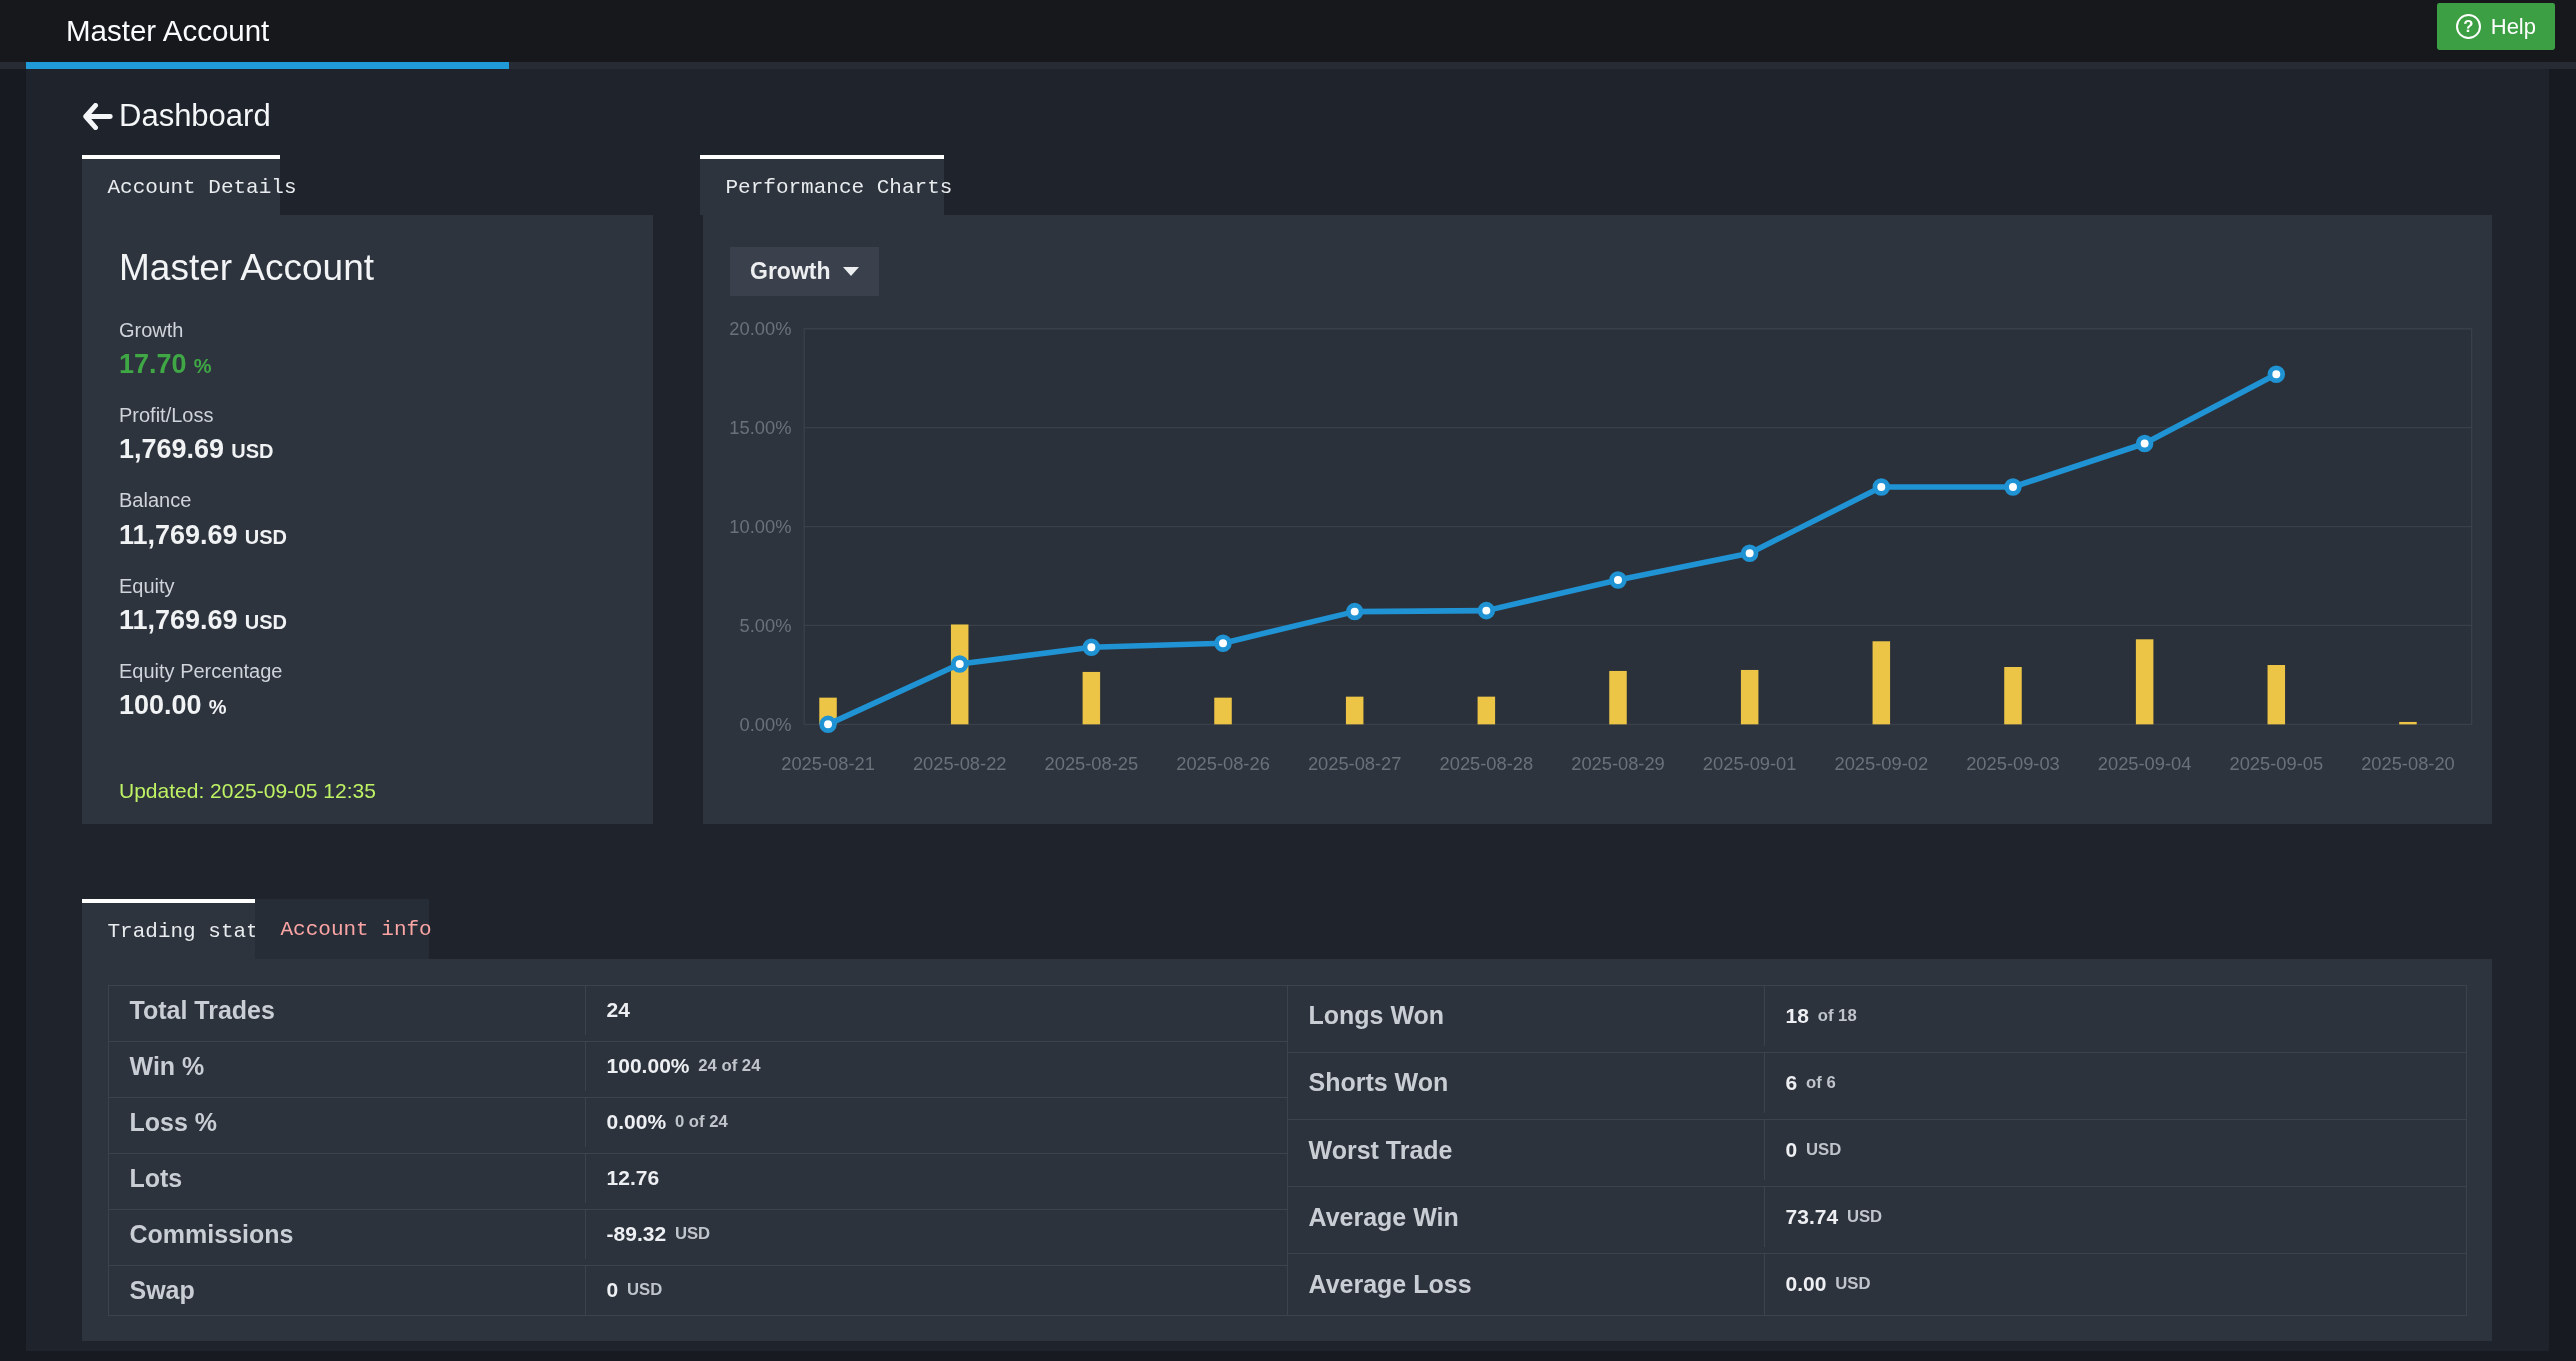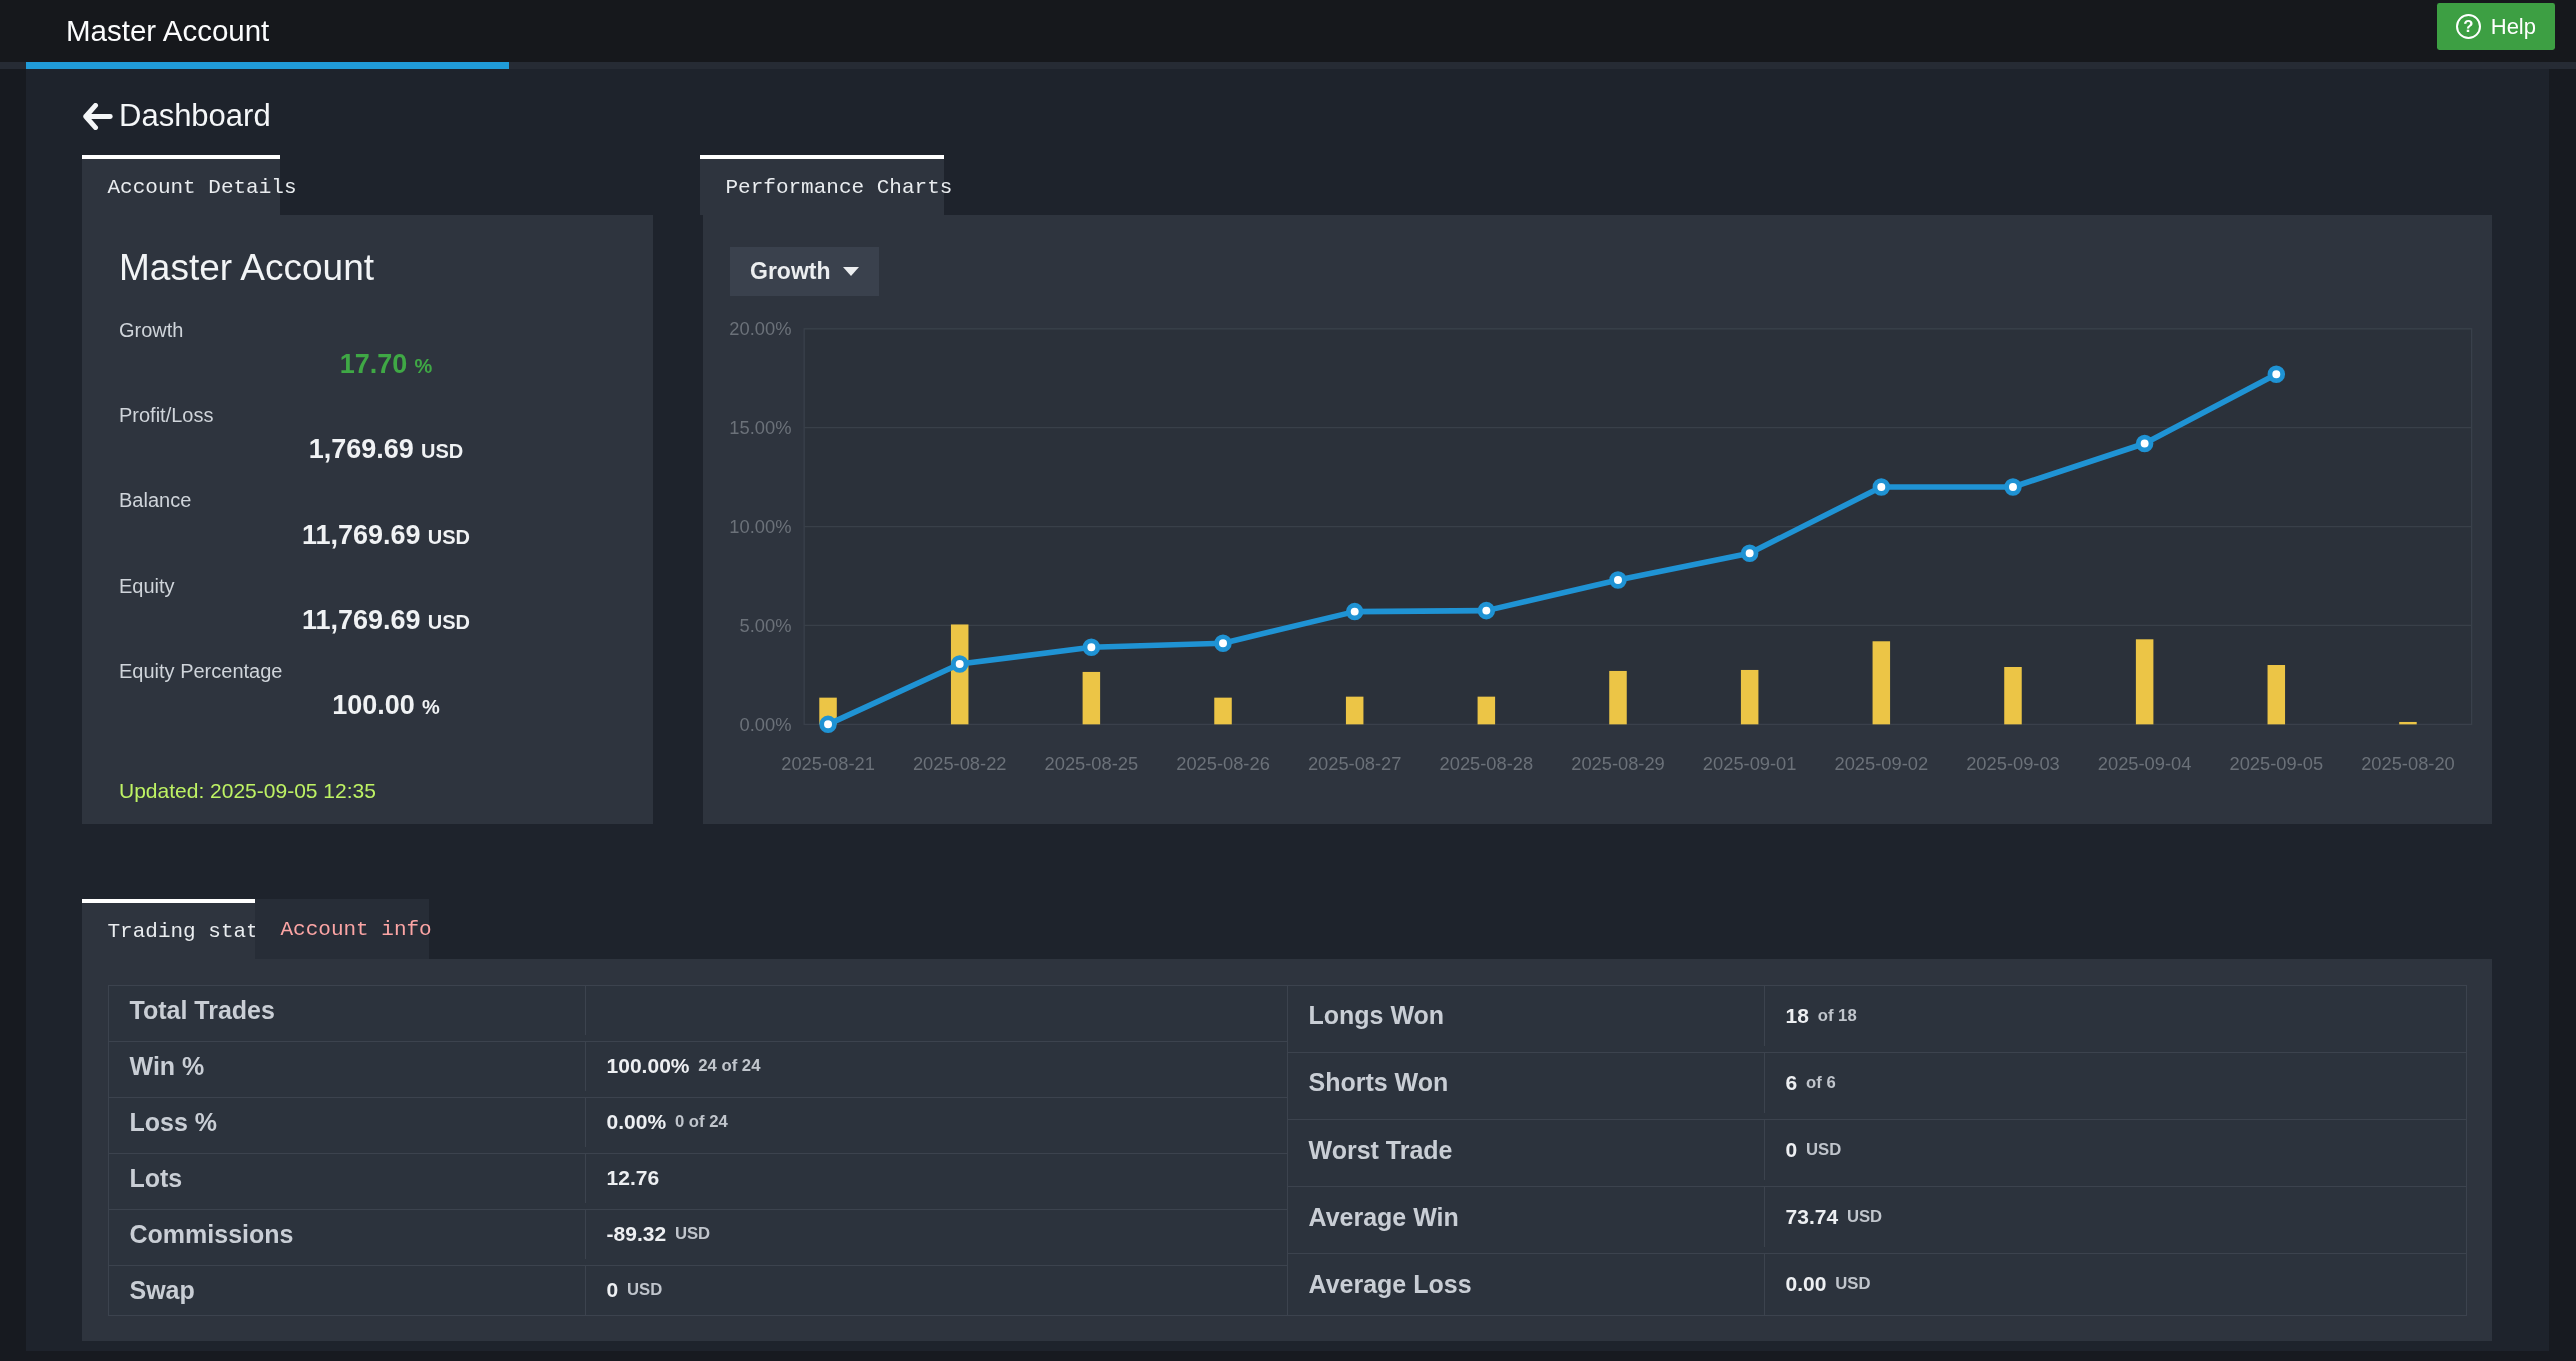--- a/index.html
+++ b/index.html
@@ -55,21 +55,21 @@
 
   .panel { position:absolute; background:#2e343e; }
   #account-panel { left:56px;  top:146px; width:571px;  height:609px; }
   #chart-panel   { left:677px; top:146px; width:1789px; height:609px; }
   #stats-panel   { left:56px;  top:890px; width:2410px; height:382px; }
 
   
   .acct-title { font-size:37px; font-weight:400; color:#f2f4f6; margin:32px 0 30px 37px; }
   .stat-pair { margin:0 0 24px 37px; }
   .stat-label { font-size:20px; color:#cfd4da; margin-bottom:7.2px; }
-  .stat-value { font-size:27px; font-weight:bold; color:#f0f2f4;text-align:center; }
+  .stat-value { font-size:27px; font-weight:bold; color:#f0f2f4; }
   .stat-value .suffix { font-size:20px; margin-left:7.2px; }
   .stat-value.green { color:#3fa845; }
   .updated { position:absolute; left:37px; bottom:21px; font-size:21px; color:#bef264; }
 
   
   #growth-btn {
     position:absolute; left:27px; top:32px; height:49px;
     background:#3a414d; border:none; color:#eceef0;
     font-size:23px; font-weight:bold; font-family:inherit;
     display:flex; align-items:center; gap:12px; padding:0 20px; cursor:pointer;
@@ -214,20 +214,23 @@
     <span>Trading stats</span>
   </div>
   <div class="tab inactive" id="tab-account-info">
     <span>Account info</span>
   </div>
   <div class="panel" id="stats-panel">
     <div class="tables">
       <div class="stats-table" id="stats-table-left">
           <div class="srow">
             <div class="scell-label">Total Trades</div>
+            <div class="scell-value">
+              <span>24</span>
+            </div>
           </div>
           <div class="srow">
             <div class="scell-label">Win %</div>
             <div class="scell-value">
               <span>100.00%</span>
               <span class="scell-sub">24 of 24</span>
             </div>
           </div>
           <div class="srow">
             <div class="scell-label">Loss %</div>

